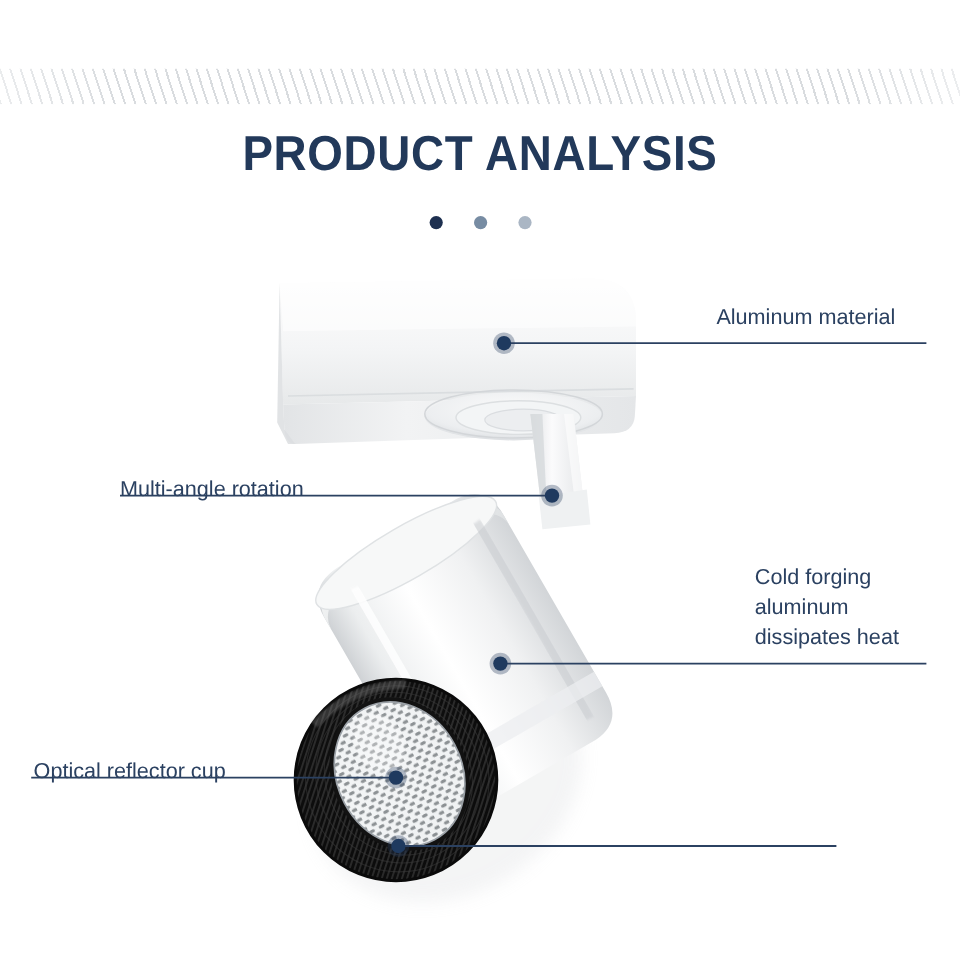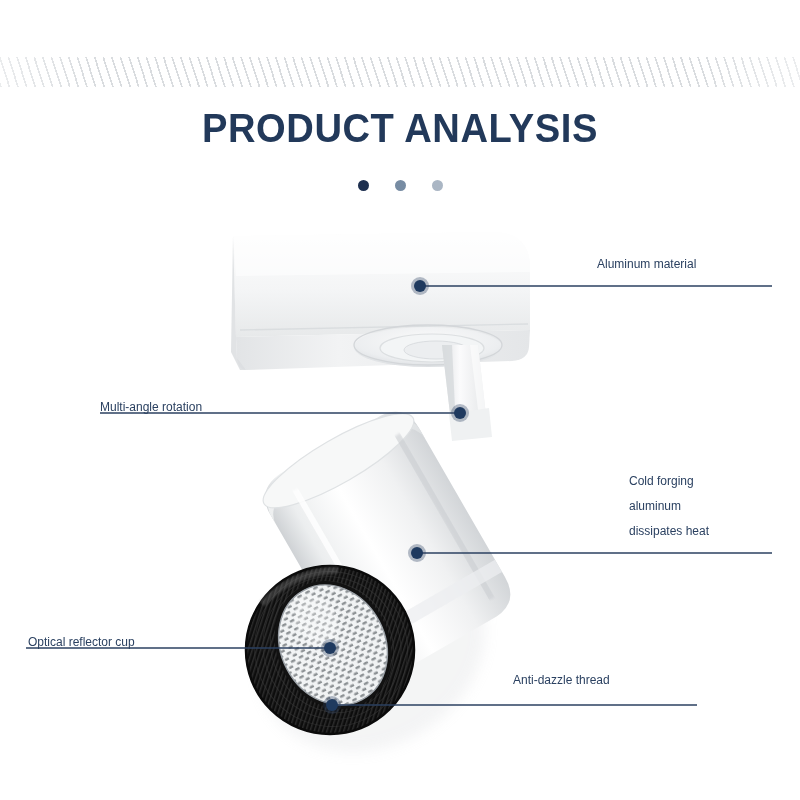--- a/index.html
+++ b/index.html
@@ -32,21 +32,21 @@
 
   
   .dots{position:absolute;left:0;top:180px;width:800px;display:flex;justify-content:center;gap:26px;}
   .dots i{display:block;width:11px;height:11px;border-radius:50%;}
   .d1{background:#1e3050;}
   .d2{background:#778ca3;}
   .d3{background:#aab6c4;}
 
   
   .lbl{
-    position:absolute;color:#2b4161;font-size:12px;line-height:25px;
+    position:absolute;color:#2b4161;font-size:18px;line-height:25px;
     white-space:pre-line;
   }
   .lbl.right{text-align:left;}
   .lbl.left{text-align:left;margin-top:16px;}
 
   
   #leaders{position:absolute;left:0;top:0;width:800px;height:800px;pointer-events:none;}
 
   
   #product{position:absolute;left:0;top:0;width:800px;height:800px;}
@@ -222,15 +222,14 @@
       <circle cx="332" cy="705" r="9" fill="#2b4161" opacity="0.34"></circle>
       <circle cx="332" cy="705" r="6" fill="#1f3a5f"></circle>
     </svg>
 
   <div class="lbl right" id="lbl-0" style="left: 597px; top: 252px; color: rgb(43, 65, 97);">Aluminum material</div>
   <div class="lbl left" id="lbl-1" style="left: 100px; top: 379px; color: rgb(43, 65, 97);">Multi-angle rotation</div>
   <div class="lbl right" id="lbl-2" style="left: 629px; top: 469px; color: rgb(43, 65, 97);">Cold forging
 aluminum
 dissipates heat</div>
   <div class="lbl left" id="lbl-3" style="left: 28px; top: 614px; color: rgb(43, 65, 97);">Optical reflector cup</div>
-  <div class="lbl right" id="lbl-4" style="left: 513px; top: 668px; color: rgb(43, 65, 97);">Anti-dazzle thread</div>
 
 </div>
 
 </body></html>

